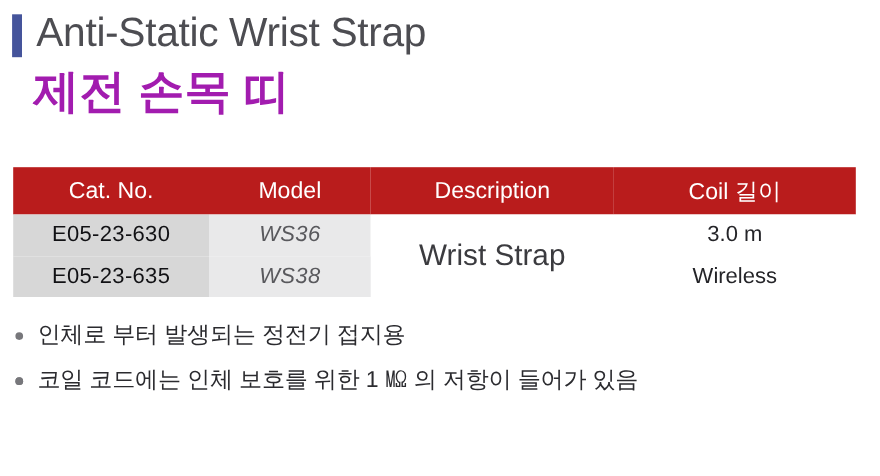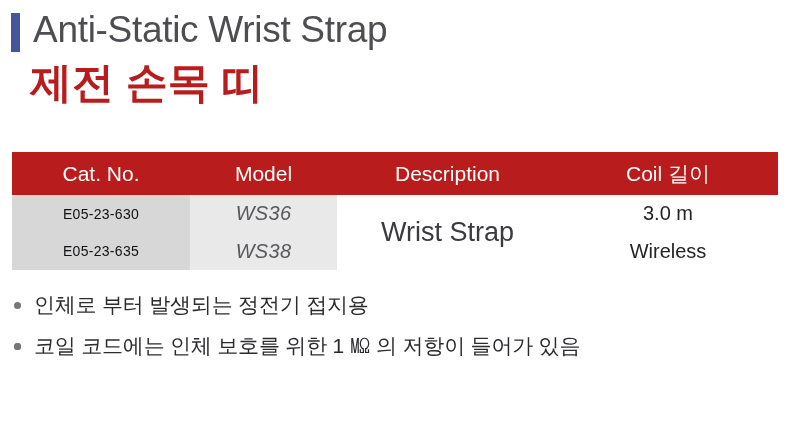--- a/index.html
+++ b/index.html
@@ -44,21 +44,21 @@
     letter-spacing: -0.3px;
     white-space: nowrap;
   }
   #title-ko {
     position: absolute;
     left: 30px;
     top: 54px;
     font-size: 42px;
     line-height: 58px;
     font-weight: 700;
-    color: #b91c1c;
+    color: #a21caf;
     letter-spacing: 0px;
     white-space: nowrap;
   }
 
   
   #spec-table {
     position: absolute;
     left: 12px;
     top: 152px;
     width: 766px;
@@ -91,21 +91,21 @@
     border-right: 2px solid #ffffff;
     letter-spacing: 0px;
   }
   .th-cell.last { border-right: none; }
 
   
   .tbody-row { height: 37px; }
   .td-cat {
     background: #d7d7d7;
     color: #111114;
-    font-size: 14px;
+    font-size: 20px;
     font-weight: 400;
     letter-spacing: 0.3px;
     border-right: 2px solid #ffffff;
     border-bottom: 2px solid #ffffff;
   }
   .tbody-row.last .td-cat { border-bottom: none; }
 
   .td-model {
     background: #e9e9ea;
     color: #59595d;

